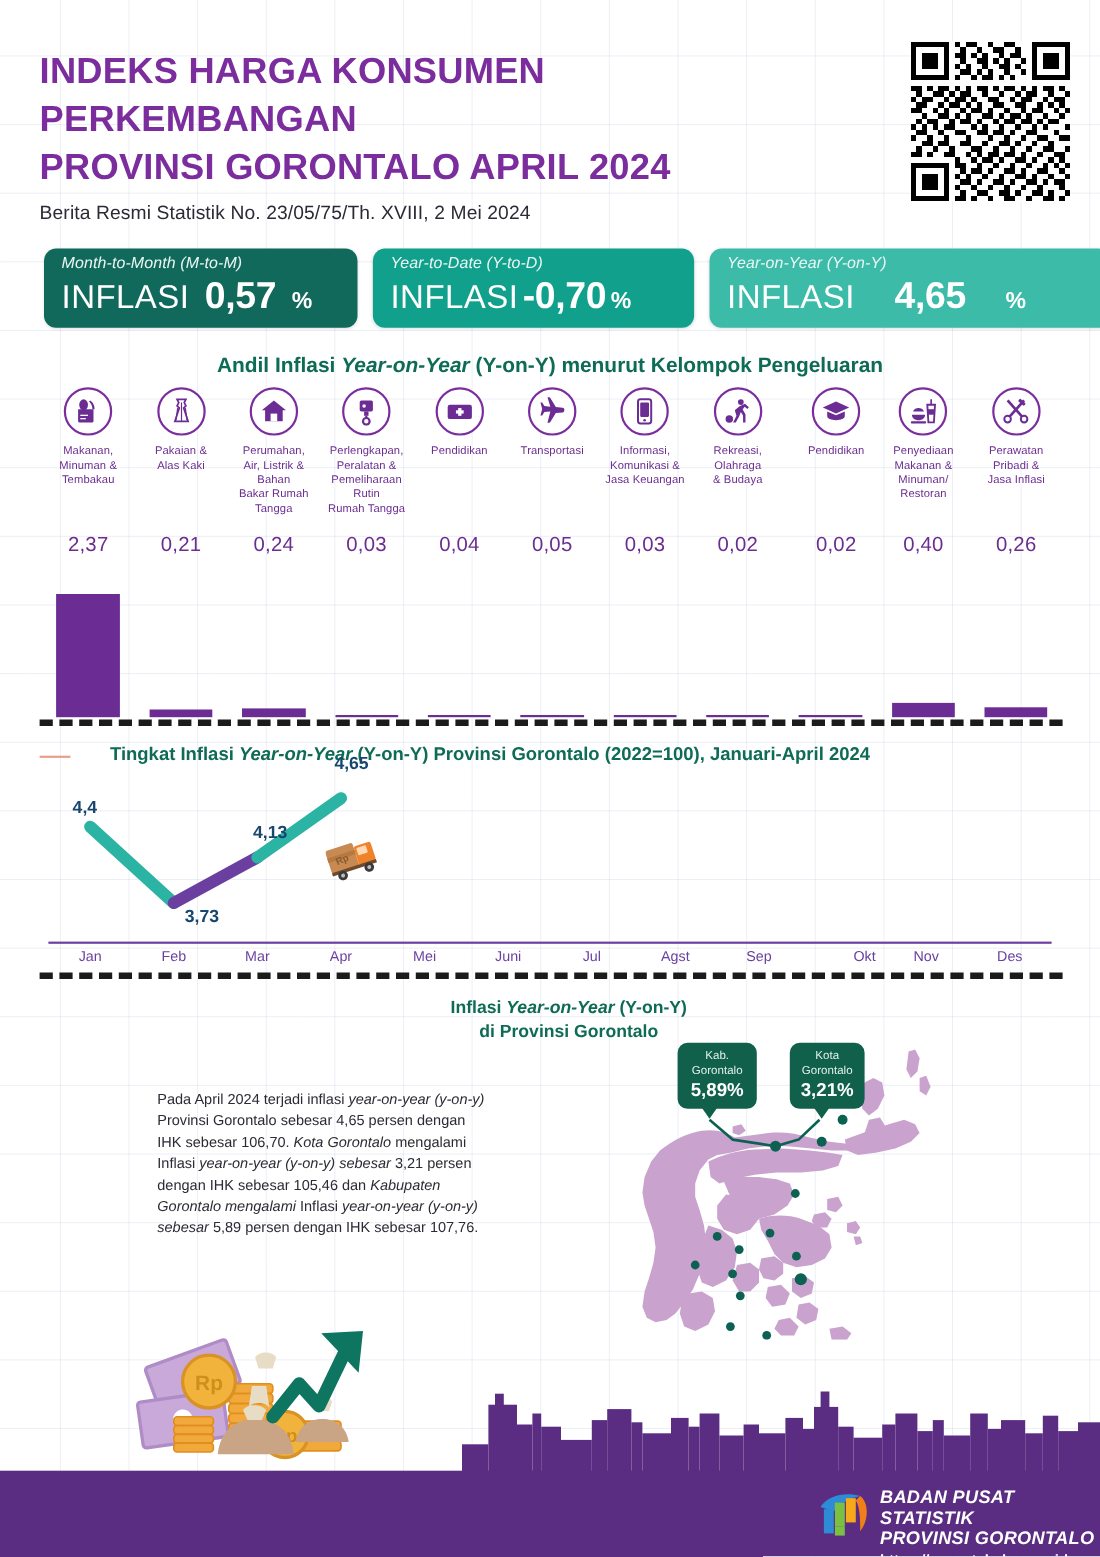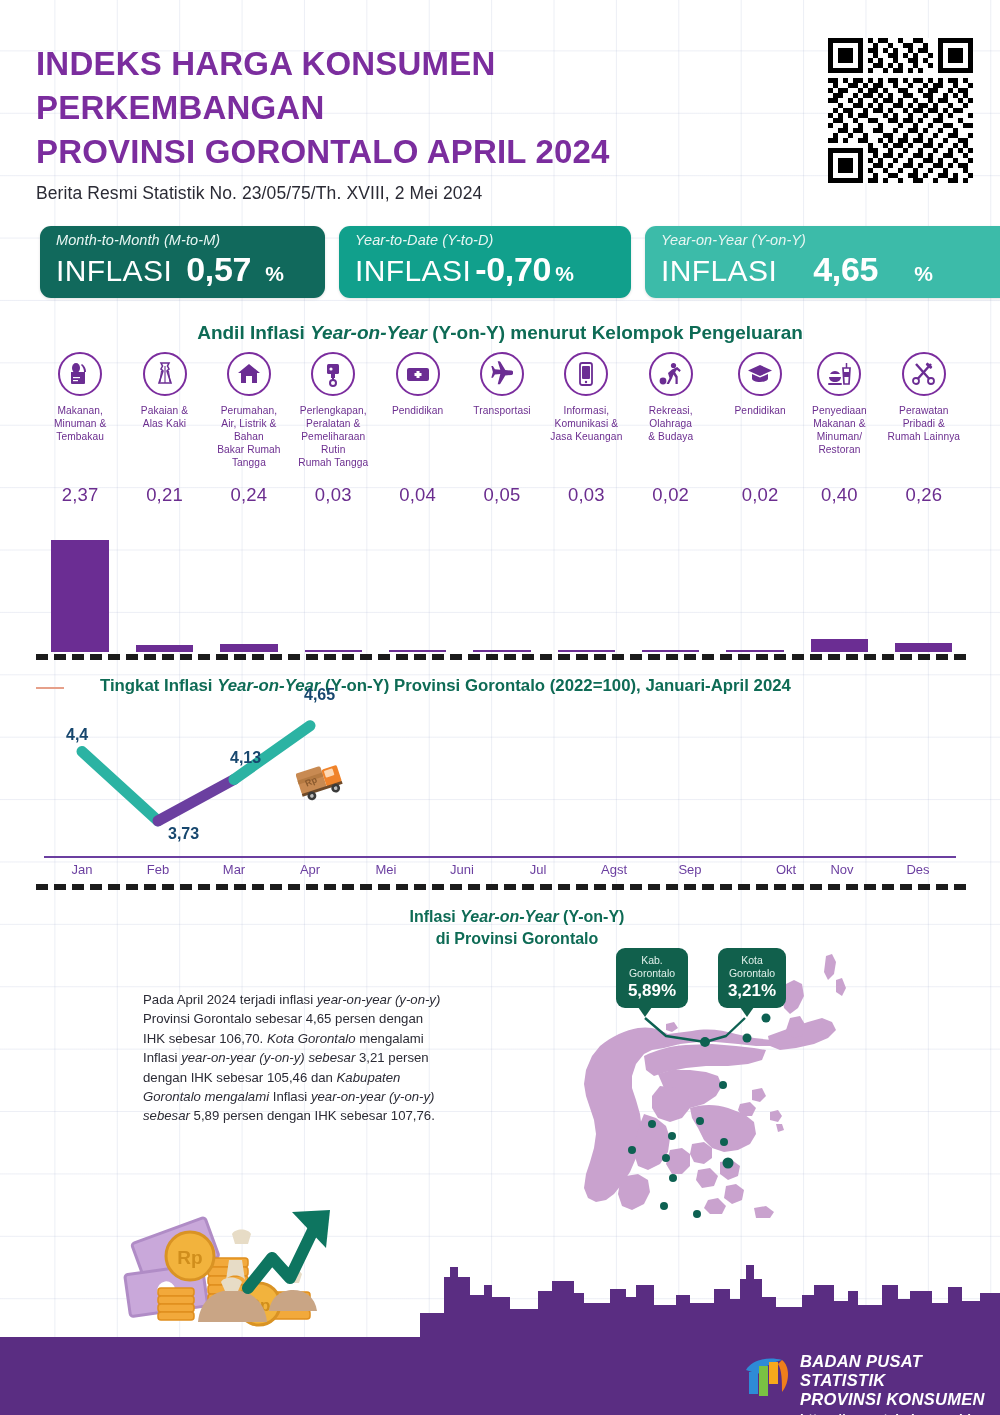--- a/index.html
+++ b/index.html
@@ -586,21 +586,21 @@
           <svg width="26" height="26" viewBox="0 0 26 26" fill="#6B2D93">
             <circle cx="5" cy="20" r="3" fill="none" stroke="#6B2D93" stroke-width="1.8"></circle>
             <circle cx="20" cy="20" r="3" fill="none" stroke="#6B2D93" stroke-width="1.8"></circle>
             <path d="M6.6 18 20 3M18.4 18 5 3" stroke="#6B2D93" stroke-width="2.4" fill="none"></path>
             <rect x="15" y="3" width="7" height="3" rx="1" transform="rotate(42 18 4)"></rect>
           </svg>
         </div>
         <div class="glabel">
           <div>Perawatan</div>
           <div>Pribadi &amp;</div>
-          <div>Rumah Lainnya</div>
+          <div>Jasa Inflasi</div>
         </div>
         <div class="gval">0,26</div>
       </div>
     </div>
 
   <div class="bars" id="bars">
       <div class="bar" style="left: 13.4982px; width: 57.3673px; height: 112px; background: rgb(107, 45, 147);"></div>
       <div class="bar" style="left: 97.8618px; width: 57.3673px; height: 7.0209px; background: rgb(107, 45, 147);"></div>
       <div class="bar" style="left: 182.225px; width: 57.3673px; height: 8.02388px; background: rgb(107, 45, 147);"></div>
       <div class="bar" style="left: 266.589px; width: 57.3673px; height: 2.4px; background: rgb(107, 45, 147);"></div>
@@ -843,16 +843,16 @@
       <path d="M8 18 C14 8,30 4,44 8 C36 10,26 14,20 22 Z" fill="#2E8BD6"></path>
       <path d="M44 8 C52 14,52 30,44 40 C44 30,44 18,40 12 Z" fill="#F07F1A"></path>
       <rect x="11" y="20" width="9" height="22" fill="#2E8BD6"></rect>
       <rect x="21" y="14" width="9" height="22" fill="#7AC143"></rect>
       <rect x="31" y="10" width="9" height="22" fill="#F7A81B"></rect>
       <rect x="21" y="36" width="9" height="8" fill="#7AC143"></rect>
     </svg>
   </div>
   <div class="foot-text">
     <div class="l1">BADAN PUSAT STATISTIK</div>
-    <div class="l2">PROVINSI KONSUMEN</div>
+    <div class="l2">PROVINSI GORONTALO</div>
     <div class="l3">https://gorontalo.bps.go.id</div>
   </div>
 </div>
 
 </body></html>

